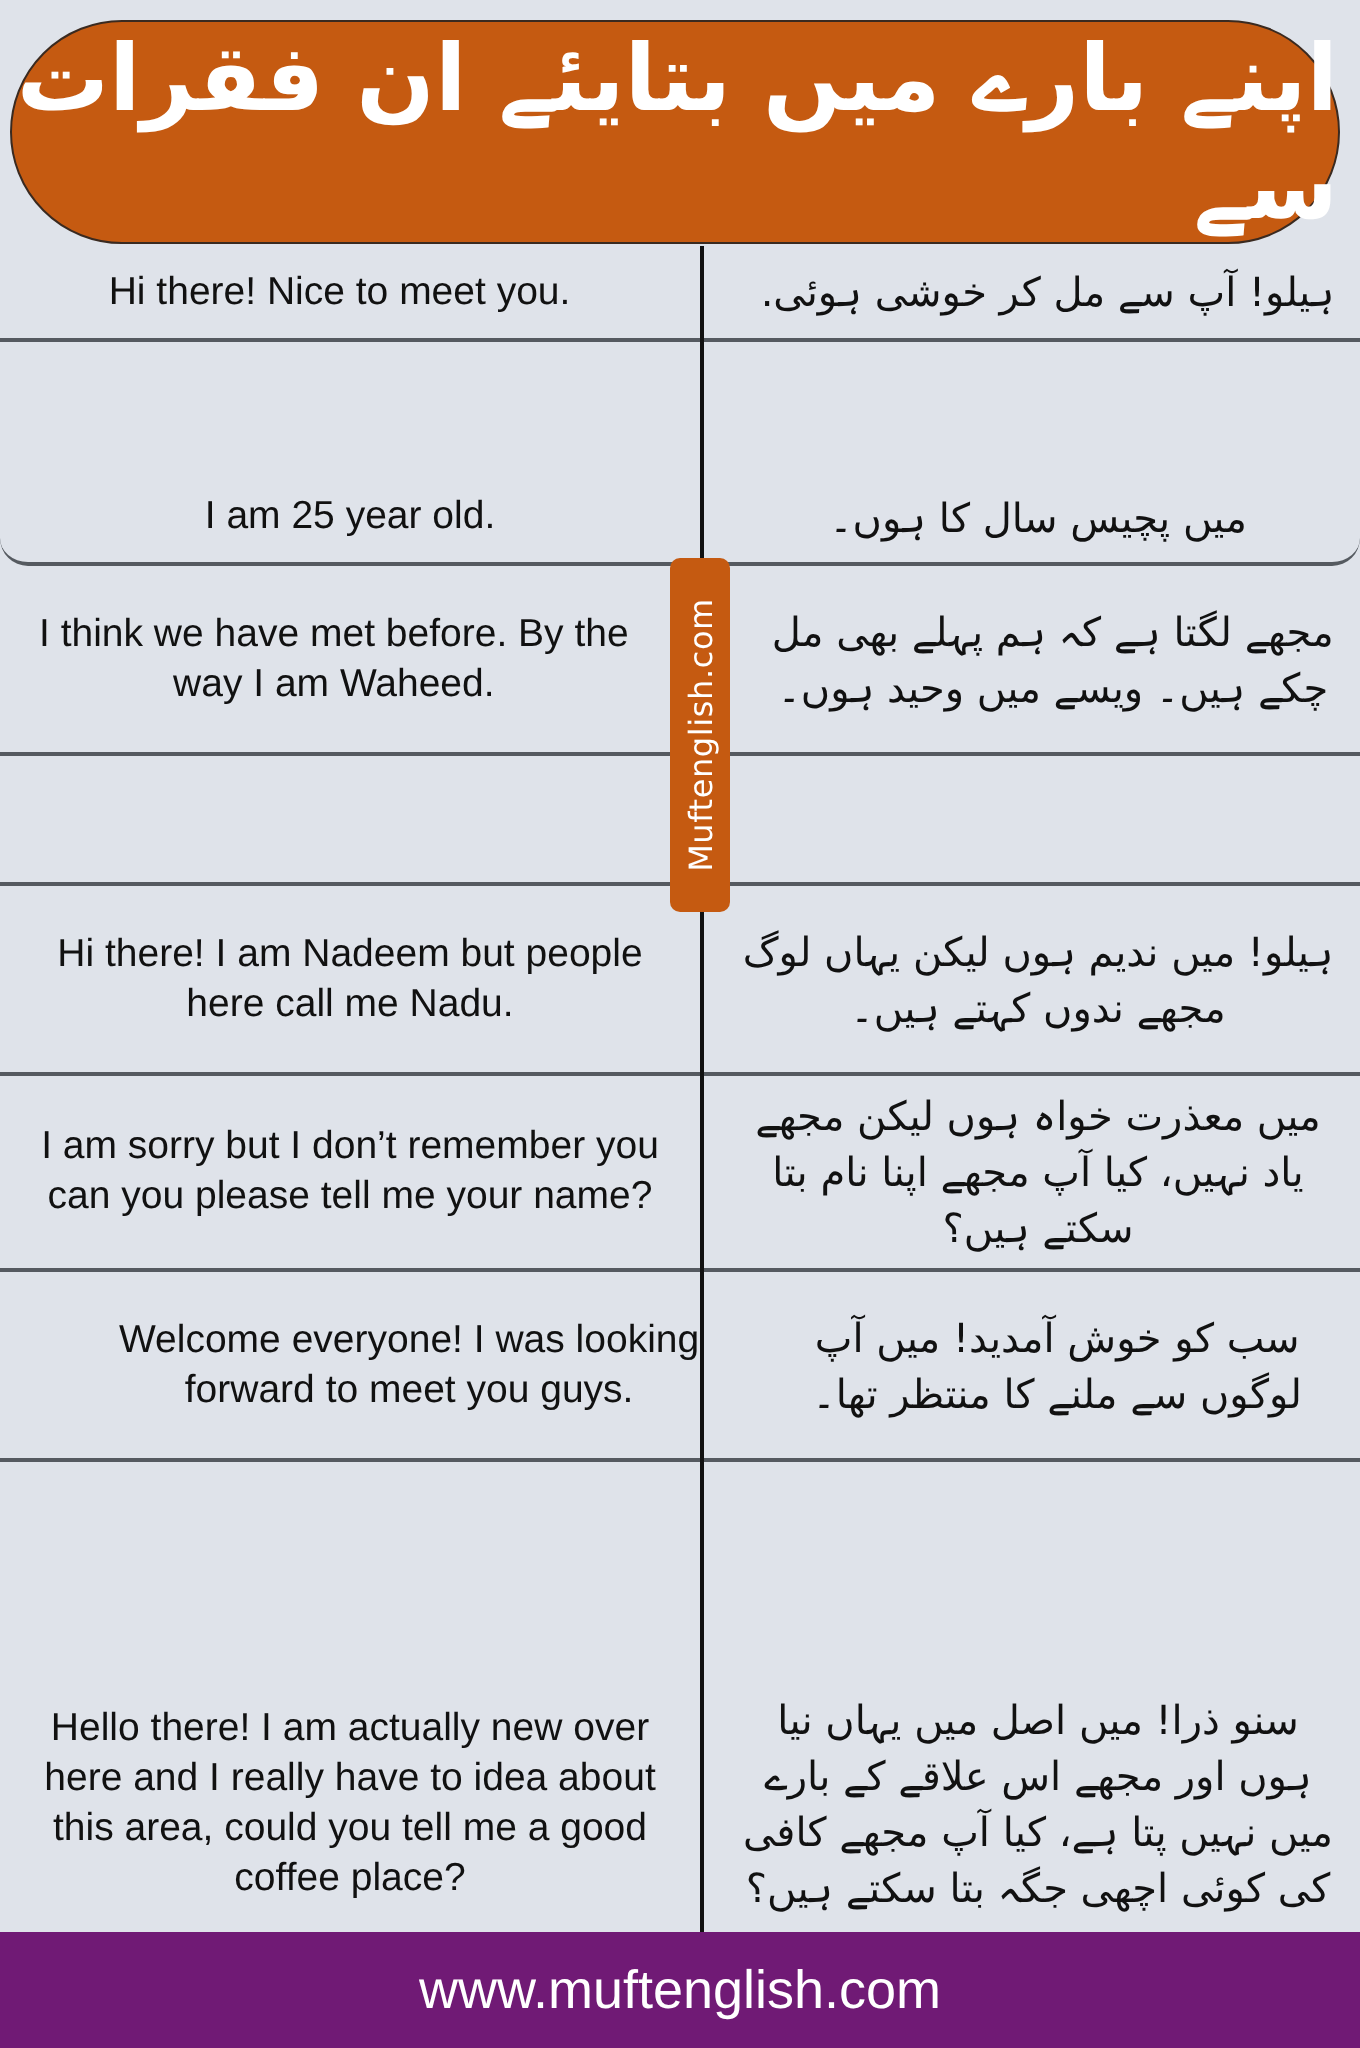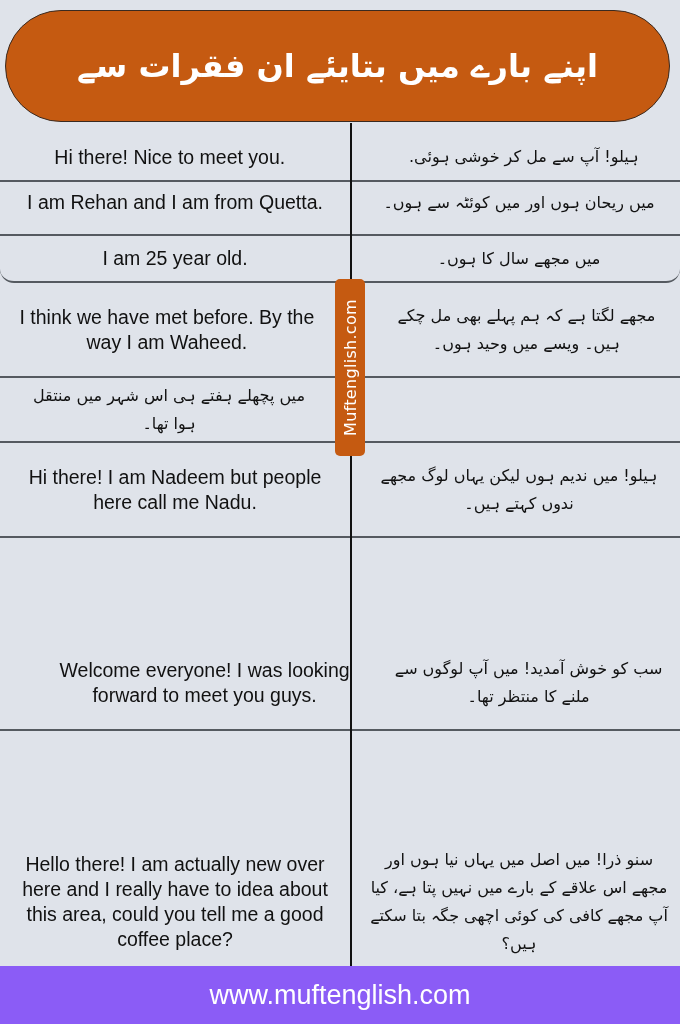--- a/index.html
+++ b/index.html
@@ -10,21 +10,21 @@
     position: relative;
   }
   .title-pill {
     position: absolute; left: 5px; top: 10px; width: 665px; height: 112px;
     background: #c55a11; border: 1.5px solid #3a2a20;
     border-radius: 58px; box-sizing: border-box;
     display: flex; align-items: center; justify-content: center;
   }
   .title-text {
     color: #ffffff; font-family: "DejaVu Sans", sans-serif;
-    font-size: 32px; font-weight: bold; direction: rtl;
+    font-size: 46px; font-weight: bold; direction: rtl;
     letter-spacing: 1px;
   }
   .table {
     position: absolute; left: 0; top: 123px; width: 680px; height: 843px;
   }
   .vline {
     position: absolute; left: 350px; top: 0; width: 1.5px; height: 843px; background: #111;
   }
   .row {
     position: absolute; left: 0; width: 680px; box-sizing: border-box;
@@ -34,68 +34,67 @@
   .row.last { border-bottom: none; }
   .cell-en {
     width: 350px; box-sizing: border-box; padding: 0 12px;
     display: flex; align-items: center; justify-content: center; text-align: center;
     font-size: 19.5px; line-height: 25px; color: #111;
   }
   .cell-ur {
     width: 330px; box-sizing: border-box; padding: 0 12px 0 20px;
     display: flex; align-items: center; justify-content: center; text-align: center;
     direction: rtl; font-family: "DejaVu Sans", sans-serif;
-    font-size: 16px; line-height: 28px; color: #111;
+    font-size: 20px; line-height: 28px; color: #111;
   }
   .badge {
     position: absolute; left: 335px; top: 279px; width: 30px; height: 177px;
     background: #c55a11; border-radius: 5px;
     display: flex; align-items: center; justify-content: center;
   }
   .badge-text {
     color: #fff; font-family: "DejaVu Sans", sans-serif; font-size: 16px;
     transform: rotate(-90deg); white-space: nowrap; letter-spacing: 0.3px;
   }
   .footer {
     position: absolute; left: 0; top: 966px; width: 680px; height: 58px;
-    background: #8b5cf6;
+    background: #701a75;
     display: flex; align-items: center; justify-content: center;
   }
   .footer-text { color: #fff; font-size: 27px; }
 </style>
 </head>
 <body>
 
 <div class="title-pill">
   <span class="title-text">اپنے بارے میں بتایئے ان فقرات سے</span>
 </div>
 
 <div class="table">
-  <div class="row" style="top:11px;height:48px;gap:20px;">
+  <div class="row" style="top:0;height:48px;gap:20px;">
     <div class="cell-en">Hi there! Nice to meet you.</div>
     <div class="cell-ur">ہیلو! آپ سے مل کر خوشی ہوئی.</div>
   </div>
-  <div class="row" style="top:48px;height:65px;">
-    <div class="cell-en">I am Rehan and I am from Quetta.</div>
-    <div class="cell-ur">میں ریحان ہوں اور میں کوئٹہ سے ہوں۔</div>
-  </div>
   <div class="row" style="top:113px;height:47px;border-radius:14px;">
     <div class="cell-en">I am 25 year old.</div>
-    <div class="cell-ur">میں مجھے سال کا ہوں۔</div>
+    <div class="cell-ur">میں پچیس سال کا ہوں۔</div>
   </div>
   <div class="row" style="top:160px;height:95px;gap:31px;">
     <div class="cell-en">I think we have met before. By the way I am Waheed.</div>
     <div class="cell-ur">مجھے لگتا ہے کہ ہم پہلے بھی مل چکے ہیں۔ ویسے میں وحید ہوں۔</div>
   </div>
   <div class="row" style="top:255px;height:65px;">
-    <div class="cell-ur">میں پچھلے ہفتے ہی اس شہر میں منتقل ہوا تھا۔</div>
   </div>
   <div class="row" style="top:320px;height:95px;">
     <div class="cell-en">Hi there! I am Nadeem but people here call me Nadu.</div>
     <div class="cell-ur">ہیلو! میں ندیم ہوں لیکن یہاں لوگ مجھے ندوں کہتے ہیں۔</div>
+  </div>
+  <div class="row" style="top:415px;height:98px;">
+    <div class="cell-en">I am sorry but I don’t remember you can you please tell me your name?</div>
+    <div class="cell-ur">میں معذرت خواہ ہوں لیکن مجھے یاد نہیں، کیا آپ مجھے اپنا نام بتا سکتے ہیں؟</div>
   </div>
   <div class="row" style="top:513px;height:95px;padding-left:40px;">
     <div class="cell-en">Welcome everyone! I was looking forward to meet you guys.</div>
     <div class="cell-ur">سب کو خوش آمدید! میں آپ لوگوں سے ملنے کا منتظر تھا۔</div>
   </div>
   <div class="row last" style="top:707px;height:144px;">
     <div class="cell-en">Hello there! I am actually new over here and I really have to idea about this area, could you tell me a good coffee place?</div>
     <div class="cell-ur">سنو ذرا! میں اصل میں یہاں نیا ہوں اور مجھے اس علاقے کے بارے میں نہیں پتا ہے، کیا آپ مجھے کافی کی کوئی اچھی جگہ بتا سکتے ہیں؟</div>
   </div>
   <div class="vline"></div>

